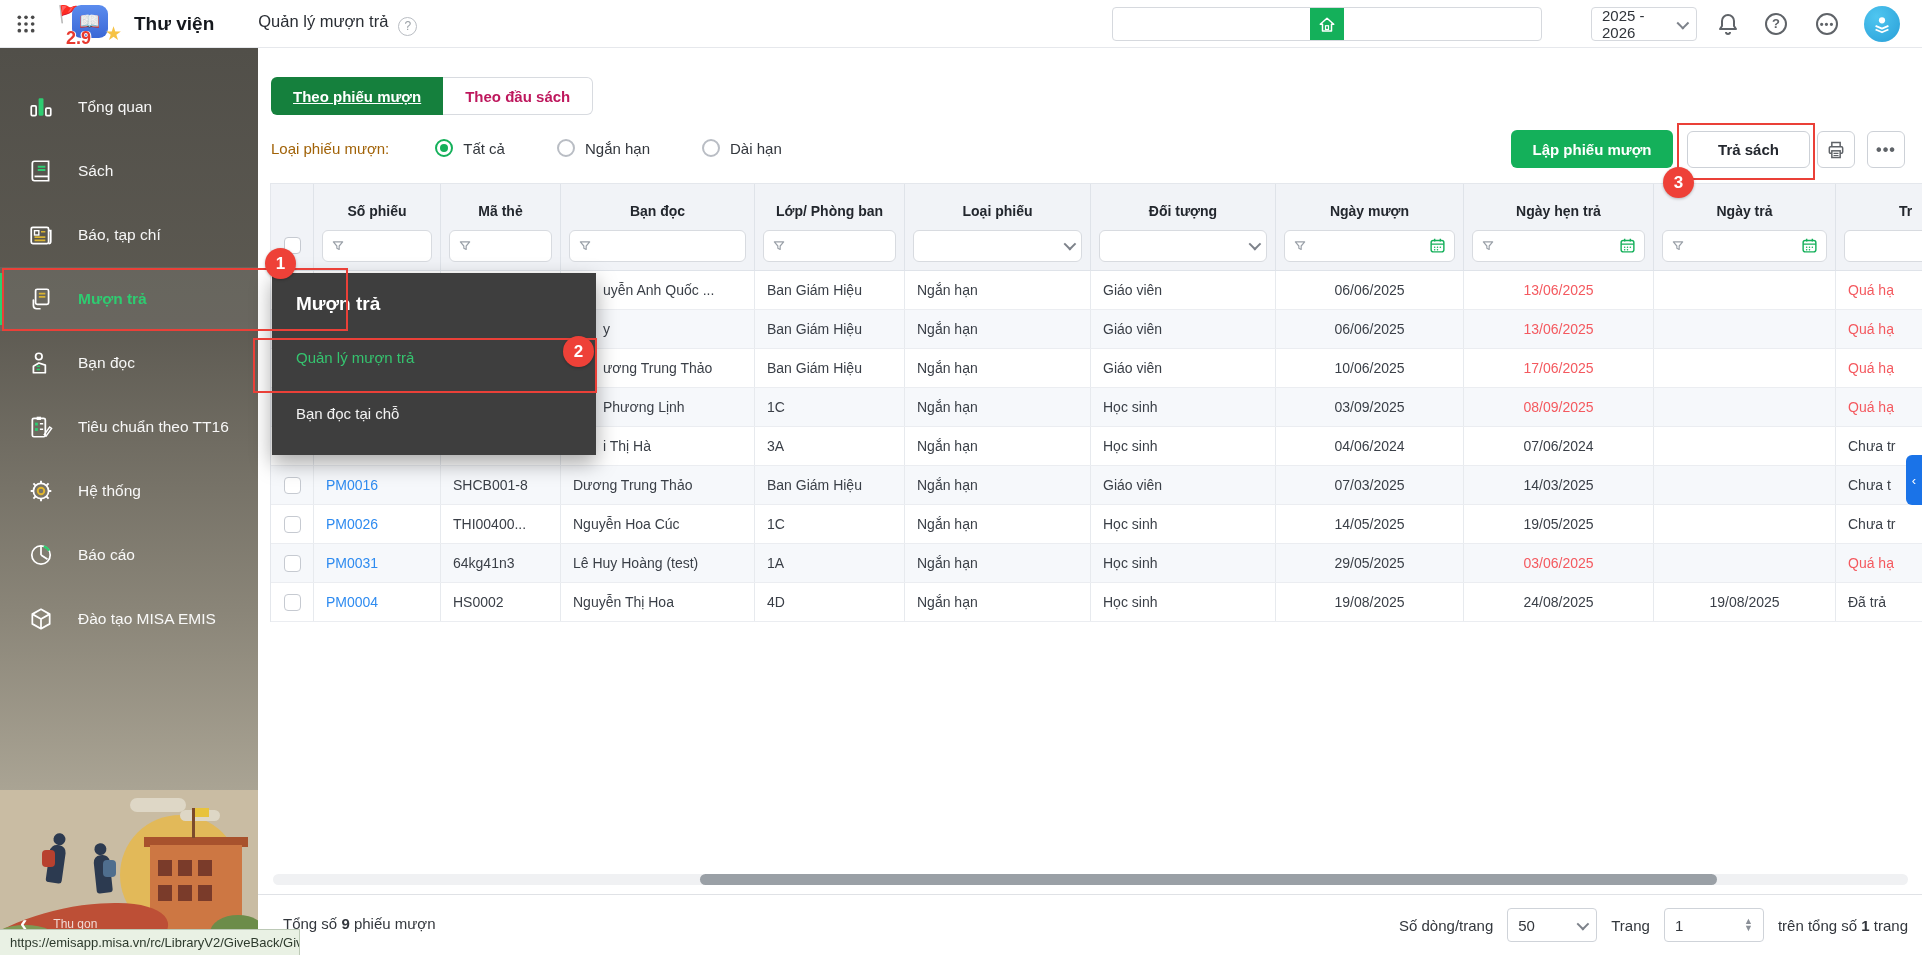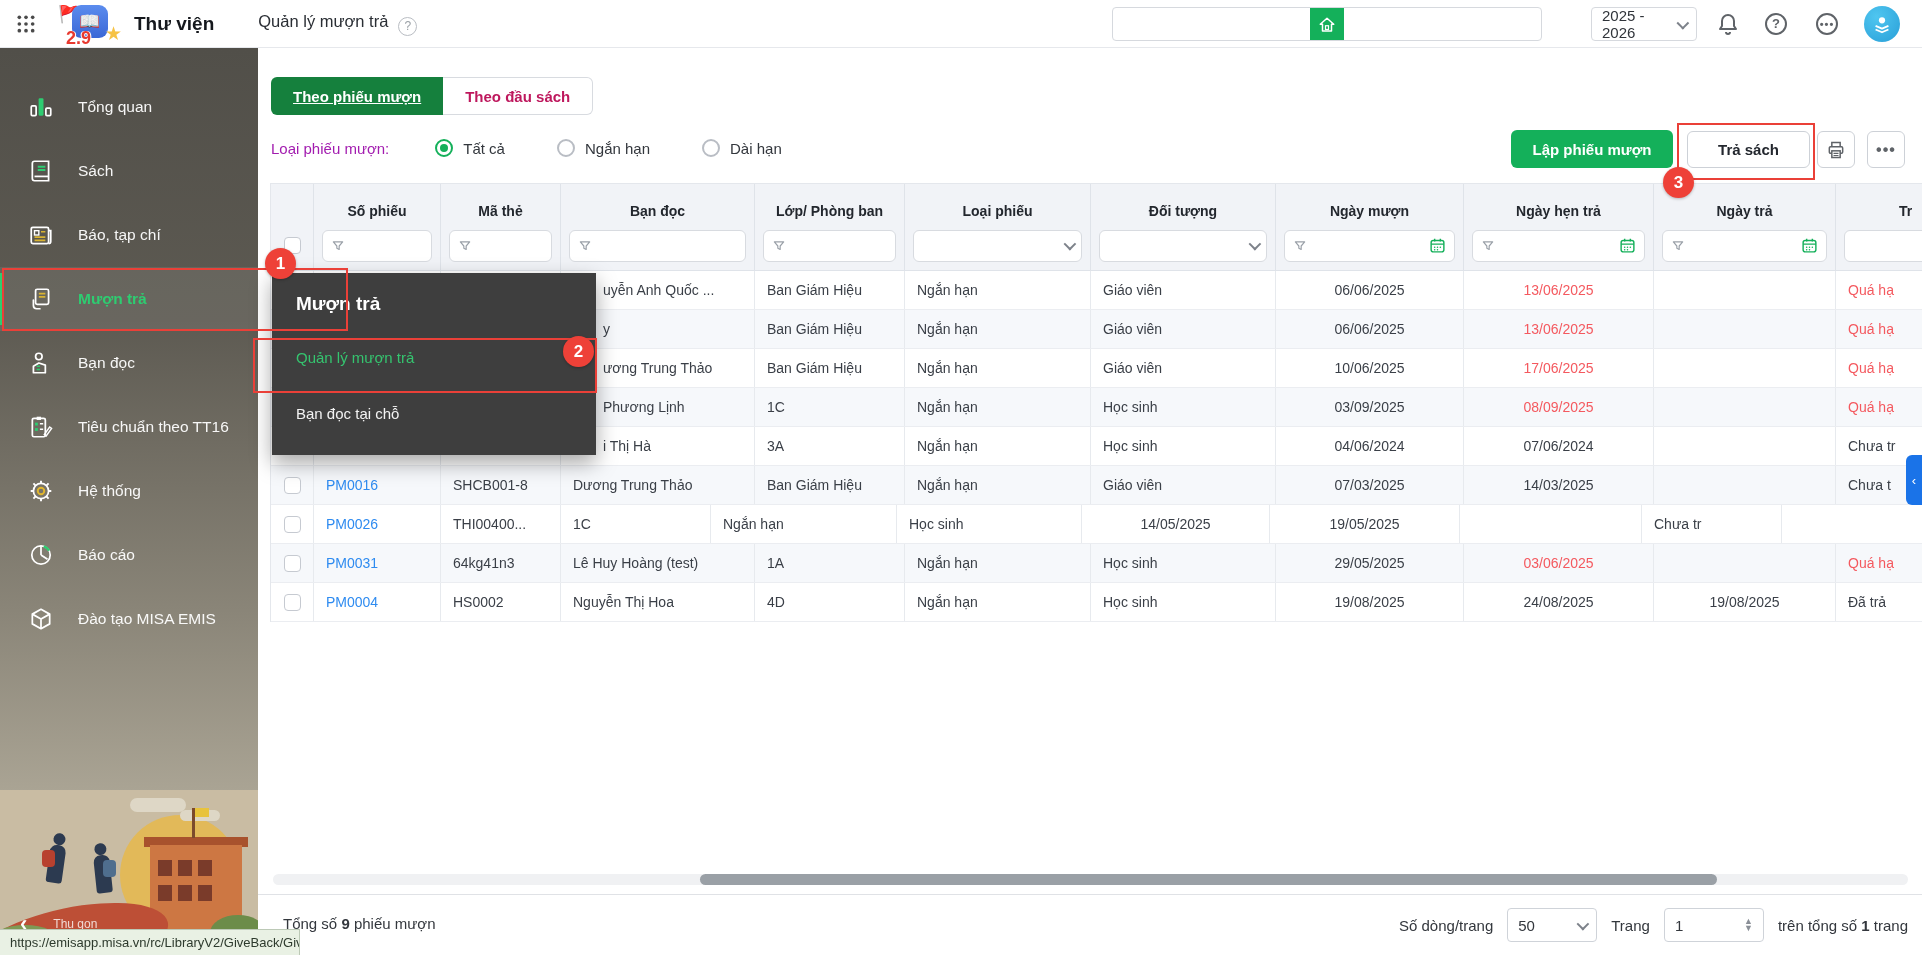--- a/index.html
+++ b/index.html
@@ -69,21 +69,21 @@
   .collapse-row { position:absolute; left:20px; bottom:18px; display:flex; align-items:center; gap:26px; z-index:3; }
   .collapse-row .back { color:#fff; font-size:22px; font-weight:bold; }
   .collapse-row .lbl { color:rgba(255,255,255,.78); font-size:12px; }
 
   
   .tabs { position:absolute; left:271px; top:77px; height:38px; display:flex; z-index:5; }
   .tab { height:38px; display:flex; align-items:center; padding:0 22px; font-size:15px; font-weight:bold; }
   .tab.on { background:#15803d; color:#fff; border-radius:6px 0 0 6px;text-decoration:underline; }
   .tab.off { background:#fff; color:#be185d; border:1px solid #d8dbe0; border-left:none; border-radius:0 6px 6px 0; }
   .filter-row { position:absolute; left:271px; top:135px; height:26px; display:flex; align-items:center; z-index:5; }
-  .fr-label { font-size:15px; color:#a21caf; margin-right:46px; }
+  .fr-label { font-size:15px; color:#a16207; margin-right:46px; }
   .radio { display:flex; align-items:center; margin-right:52px; }
   .radio .dot { width:18px; height:18px; border:2px solid #b9bdc4; border-radius:50%; margin-right:10px;
     background:#fff; position:relative; }
   .radio.sel .dot { border-color:#14b05a; }
   .radio.sel .dot::after { content:""; position:absolute; left:3px; top:3px; width:8px; height:8px;
     border-radius:50%; background:#14b05a; }
   .radio .rl { font-size:15px; color:#33373d; }
   .btn-green { position:absolute; left:1511px; top:130px; width:162px; height:38px; background:#14b05a;
     color:#fff; font-weight:bold; font-size:15px; border:none; border-radius:6px; z-index:5; }
   .btn-white { position:absolute; left:1687px; top:131px; width:123px; height:37px; background:#fff;
@@ -601,20 +601,21 @@
         <div class="g-cell" style="width:140px">Chưa t</div>
       </div>
       <div class="g-row">
         <div class="g-cell cbc" style="width:43px">
           <span class="cb-box"></span>
         </div>
         <div class="g-cell" style="width:127px">
           <span class="link">PM0026</span>
         </div>
         <div class="g-cell" style="width:120px">THI00400...</div>
+        <div class="g-cell" style="width:194px">Nguyễn Hoa Cúc</div>
         <div class="g-cell" style="width:150px">1C</div>
         <div class="g-cell" style="width:186px">Ngắn hạn</div>
         <div class="g-cell" style="width:185px">Học sinh</div>
         <div class="g-cell center" style="width:188px">14/05/2025</div>
         <div class="g-cell center" style="width:190px">19/05/2025</div>
         <div class="g-cell center" style="width:182px"></div>
         <div class="g-cell" style="width:140px">Chưa tr</div>
       </div>
       <div class="g-row alt">
         <div class="g-cell cbc" style="width:43px">

